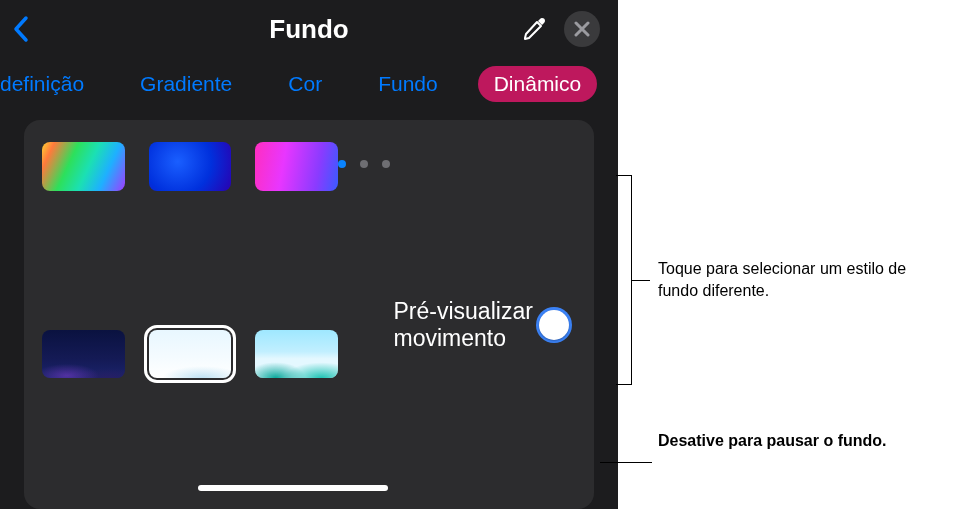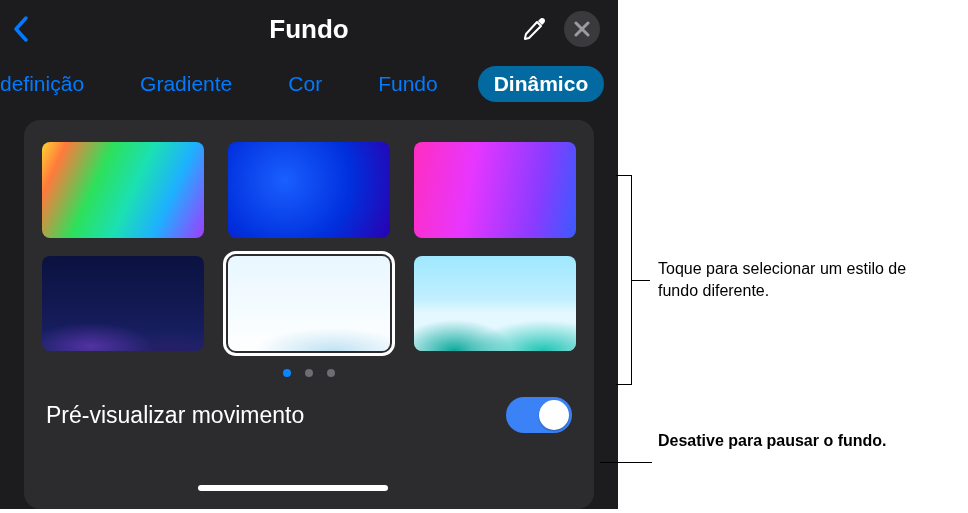--- a/index.html
+++ b/index.html
@@ -79,32 +79,32 @@
   }
   .tab {
     color: #007aff;
     white-space: nowrap;
     cursor: pointer;
     padding: 6px 16px;
     border-radius: 18px;
   }
   .tab.first { margin-left: -18px; }
   .tab.active {
-    background: #0369a1;
-    color: #fff;
-    font-weight: 700;
+    background: #be185d;
+    color: #fff;
+    font-weight: 400;
   }
   .content-card {
     margin: 0 24px 0 24px;
     background: #2c2c2e;
     border-radius: 16px;
     padding: 22px 18px 10px 18px;
     flex: 1;
     display: flex;
-    flex-direction: column;
+    flex-direction: row;
   }
   .thumb-grid {
     display: grid;
     grid-template-columns: repeat(3, 1fr);
     gap: 18px 24px;
   }
   .thumb {
     width: 100%;
     aspect-ratio: 166/98;
     border-radius: 8px;

